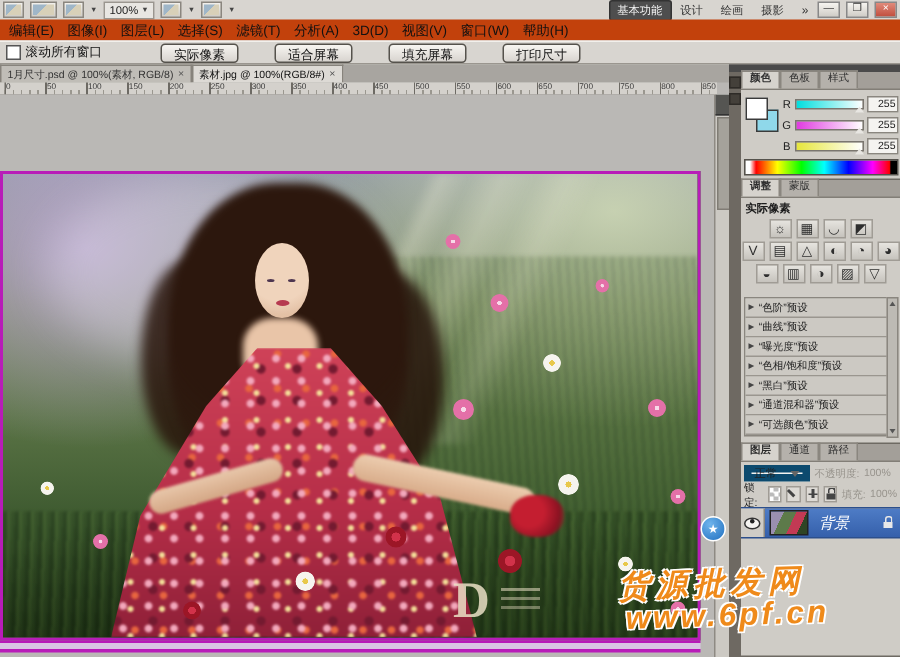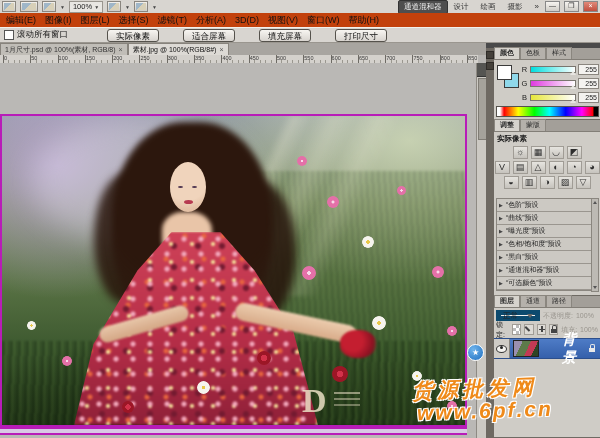--- a/index.html
+++ b/index.html
@@ -171,21 +171,21 @@
   .lk-move::after{content:"";position:absolute;left:1px;top:3.5px;width:6px;height:1.5px;background:#444;}
   .lk-lock::before{content:"";position:absolute;left:2px;top:0px;width:3px;height:3px;border:1px solid #444;border-bottom:none;border-radius:2px 2px 0 0;}
   .lk-lock::after{content:"";position:absolute;left:1px;top:3.5px;width:6px;height:4px;background:#444;}
   .layerrow{position:relative;height:19px;margin-top:2px;background:linear-gradient(#4e7cc6,#3560ab);
             display:flex;align-items:center;border-top:1px solid #2c4f8c;border-bottom:1px solid #2c4f8c;}
   .eyecell{width:15px;height:19px;background:#cfccc6;border-right:1px solid #8a867f;display:flex;align-items:center;justify-content:center;}
   .eye{width:9px;height:6px;border-radius:50%;background:#f4f3f0;position:relative;border:1px solid #333;}
   .eye::after{content:"";position:absolute;left:2.5px;top:0.5px;width:3px;height:3px;border-radius:50%;background:#222;}
   .lthumb{width:24px;height:15px;margin-left:3px;border:1px solid #222;
      background:linear-gradient(115deg,#9a8fb0 0 28%,#5d7a4a 28% 55%,#c23a54 55% 78%,#2e4424 78% 100%);}
-  .lname{font-size:14px;color:#fff;font-style:italic;font-weight:bold;margin-left:23px;flex:1;}
+  .lname{font-size:10px;color:#fff;font-style:italic;font-weight:normal;margin-left:7px;flex:1;}
   .llock{width:9px;height:9px;position:relative;margin-right:3px;}
   .llock::before{content:"";position:absolute;left:2px;top:0;width:3px;height:3px;border:1px solid #e8e8e8;border-bottom:none;border-radius:2px 2px 0 0;}
   .llock::after{content:"";position:absolute;left:1px;top:3.5px;width:6px;height:4.5px;background:#e8e8e8;}
 
   
   .wm{position:absolute;pointer-events:none;white-space:nowrap;}
   .wm-ghost{left:370px;top:413px;font-size:13px;font-weight:bold;letter-spacing:2.5px;
             color:rgba(125,125,125,.55);z-index:48;}
   .wm-big{left:399px;top:334px;font-size:50px;font-weight:bold;letter-spacing:5px;color:#ef8a1a;z-index:50;
      text-shadow:-2px -2px 0 #fff,2px -2px 0 #fff,-2px 2px 0 #fff,2px 2px 0 #fff,0 -2px 0 #fff,0 2px 0 #fff,-2px 0 0 #fff,2px 0 0 #fff,3px 3px 3px rgba(80,40,0,.25);}
@@ -213,21 +213,21 @@
       <span>100%</span>
       <span class="abarrow">▼</span>
     </span>
     <span class="abicon"></span>
     <span class="abarrow">▼</span>
     <span class="abicon"></span>
     <span class="abarrow">▼</span>
     <span class="spacer"></span>
     <span style="display:flex;align-items:center">
 
-    <span class="ws active">通道混和器</span>
+    <span class="ws active">基本功能</span>
         <span class="ws">设计</span>
         <span class="ws">绘画</span>
         <span class="ws">摄影</span>
       </span>
     <span class="wsmore">»</span>
     <span class="winbtn">—</span>
     <span class="winbtn">❐</span>
     <span class="winbtn close">×</span>
   </div>
 

